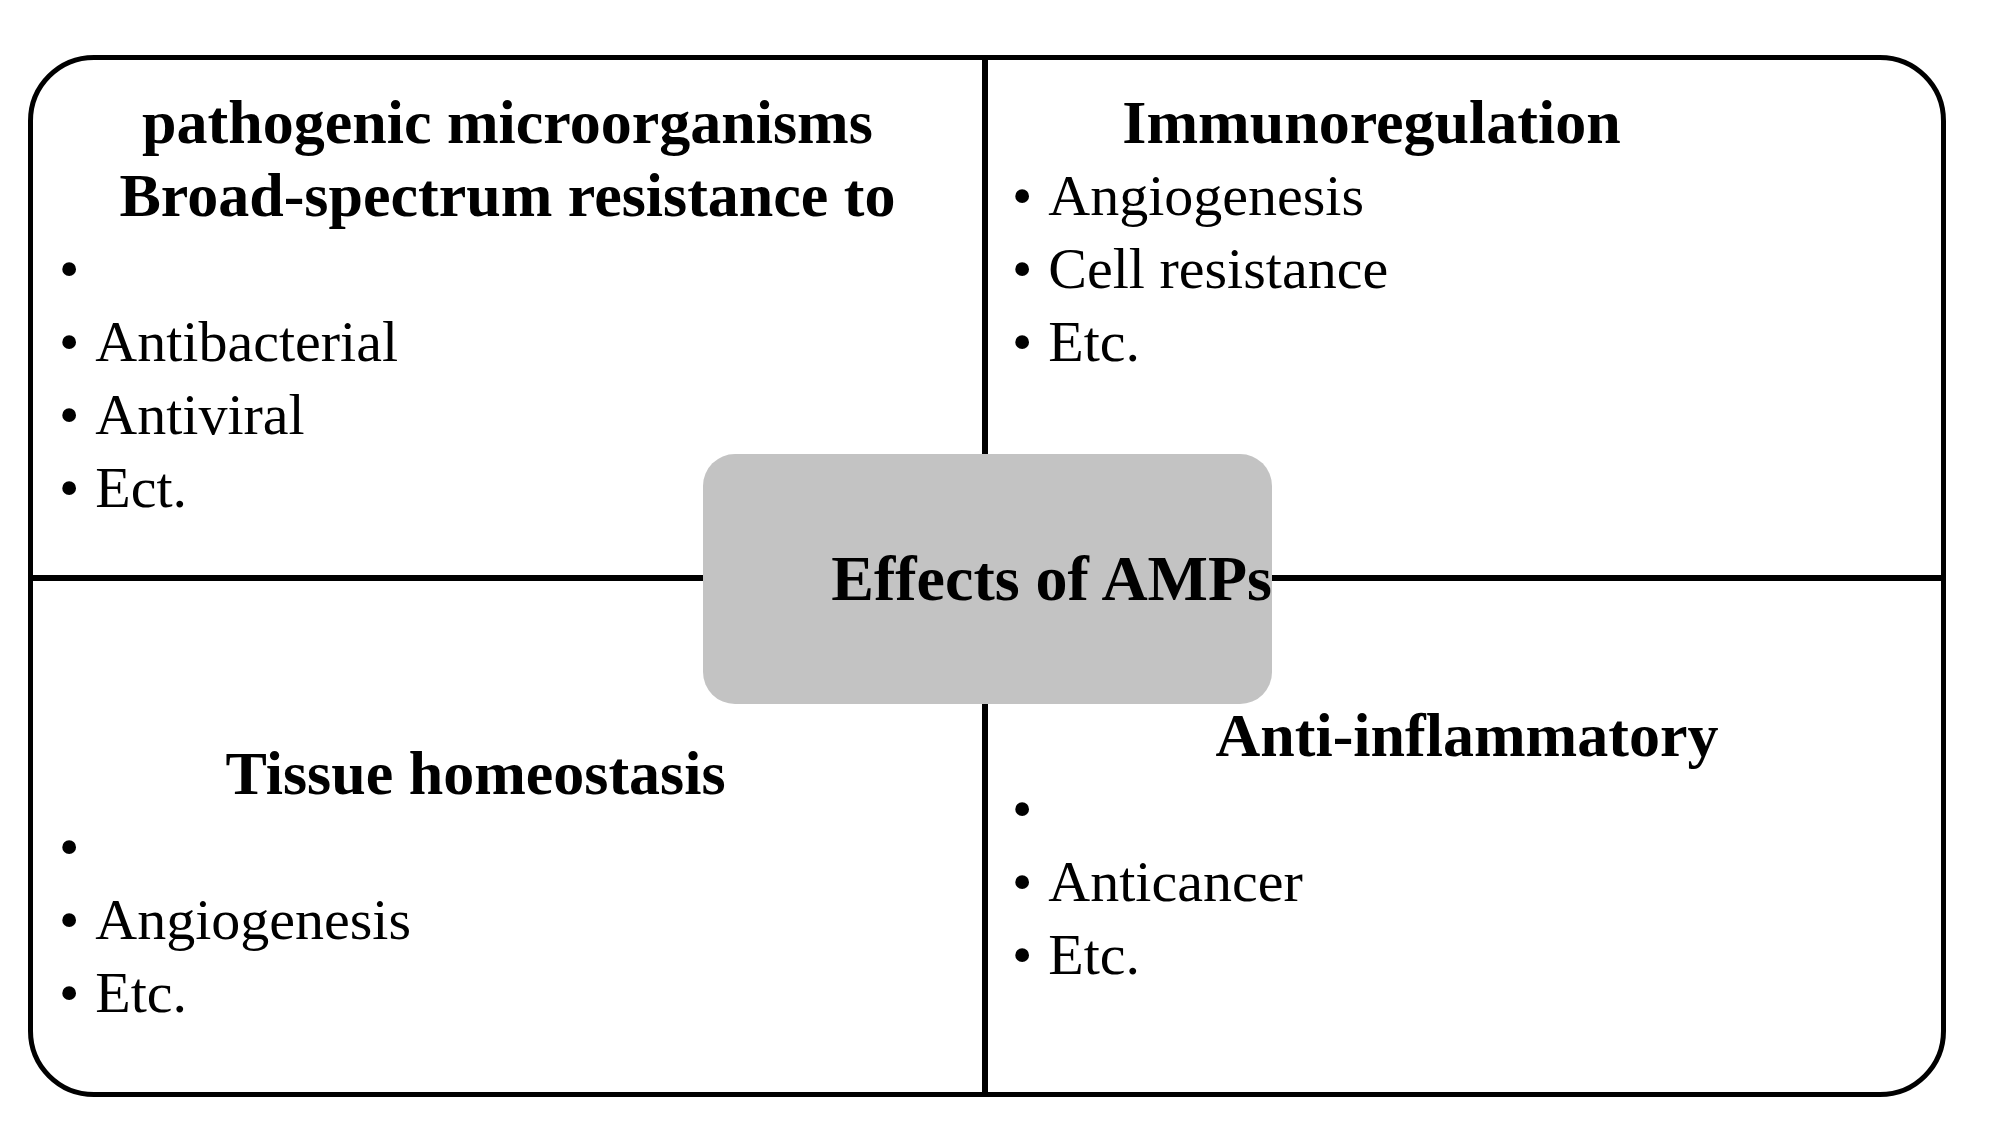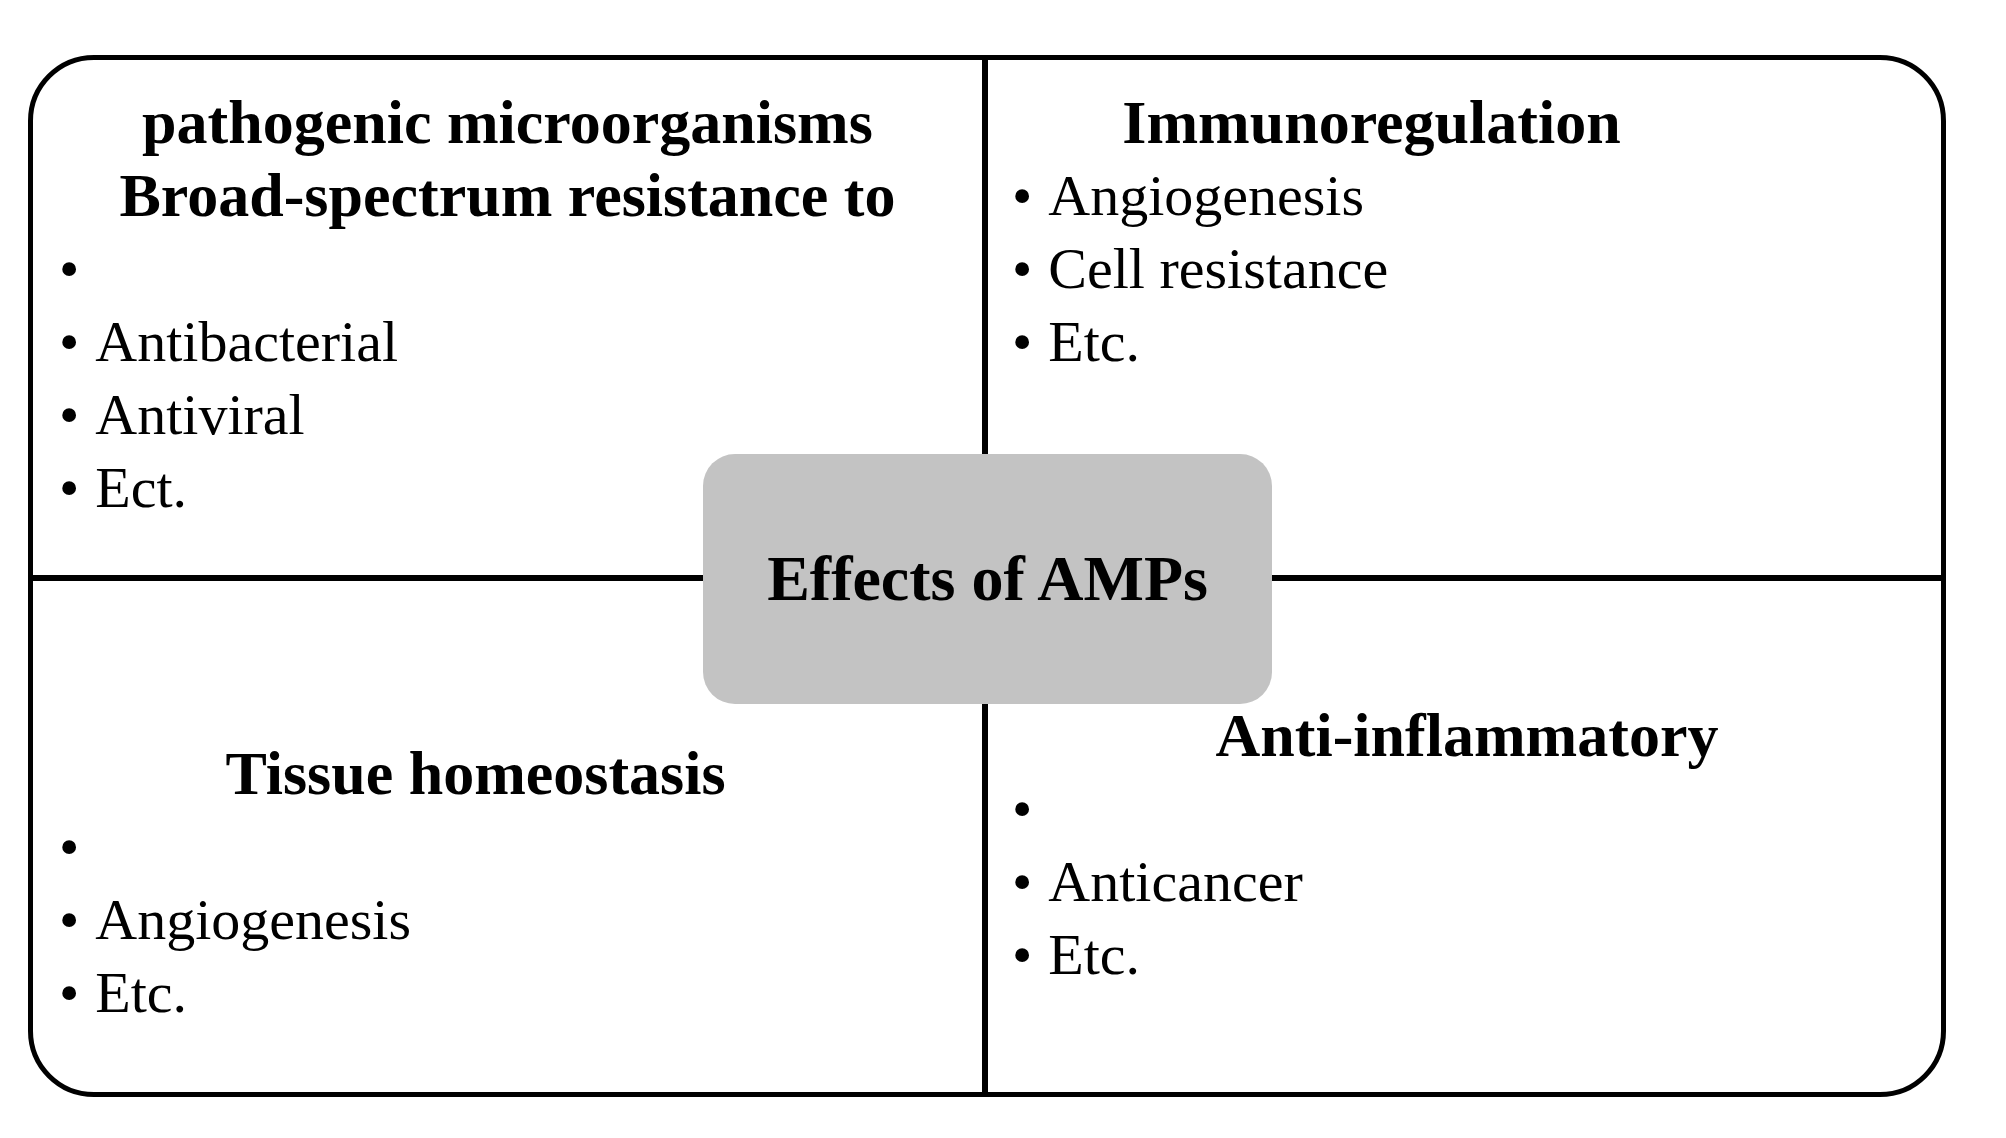--- a/index.html
+++ b/index.html
@@ -40,21 +40,21 @@
 
   
   .center-node {
     position: absolute;
     left: 703px; top: 454px;
     width: 569px; height: 250px;
     background: #c3c3c3;
     border-radius: 32px;
     display: flex;
     align-items: center;
-    justify-content: center;
+    justify-content: flex-end;
   }
   .center-label {
     font-weight: bold;
     font-size: 64px;
     line-height: 1;
     white-space: nowrap;
   }
 
   
   .quad {

